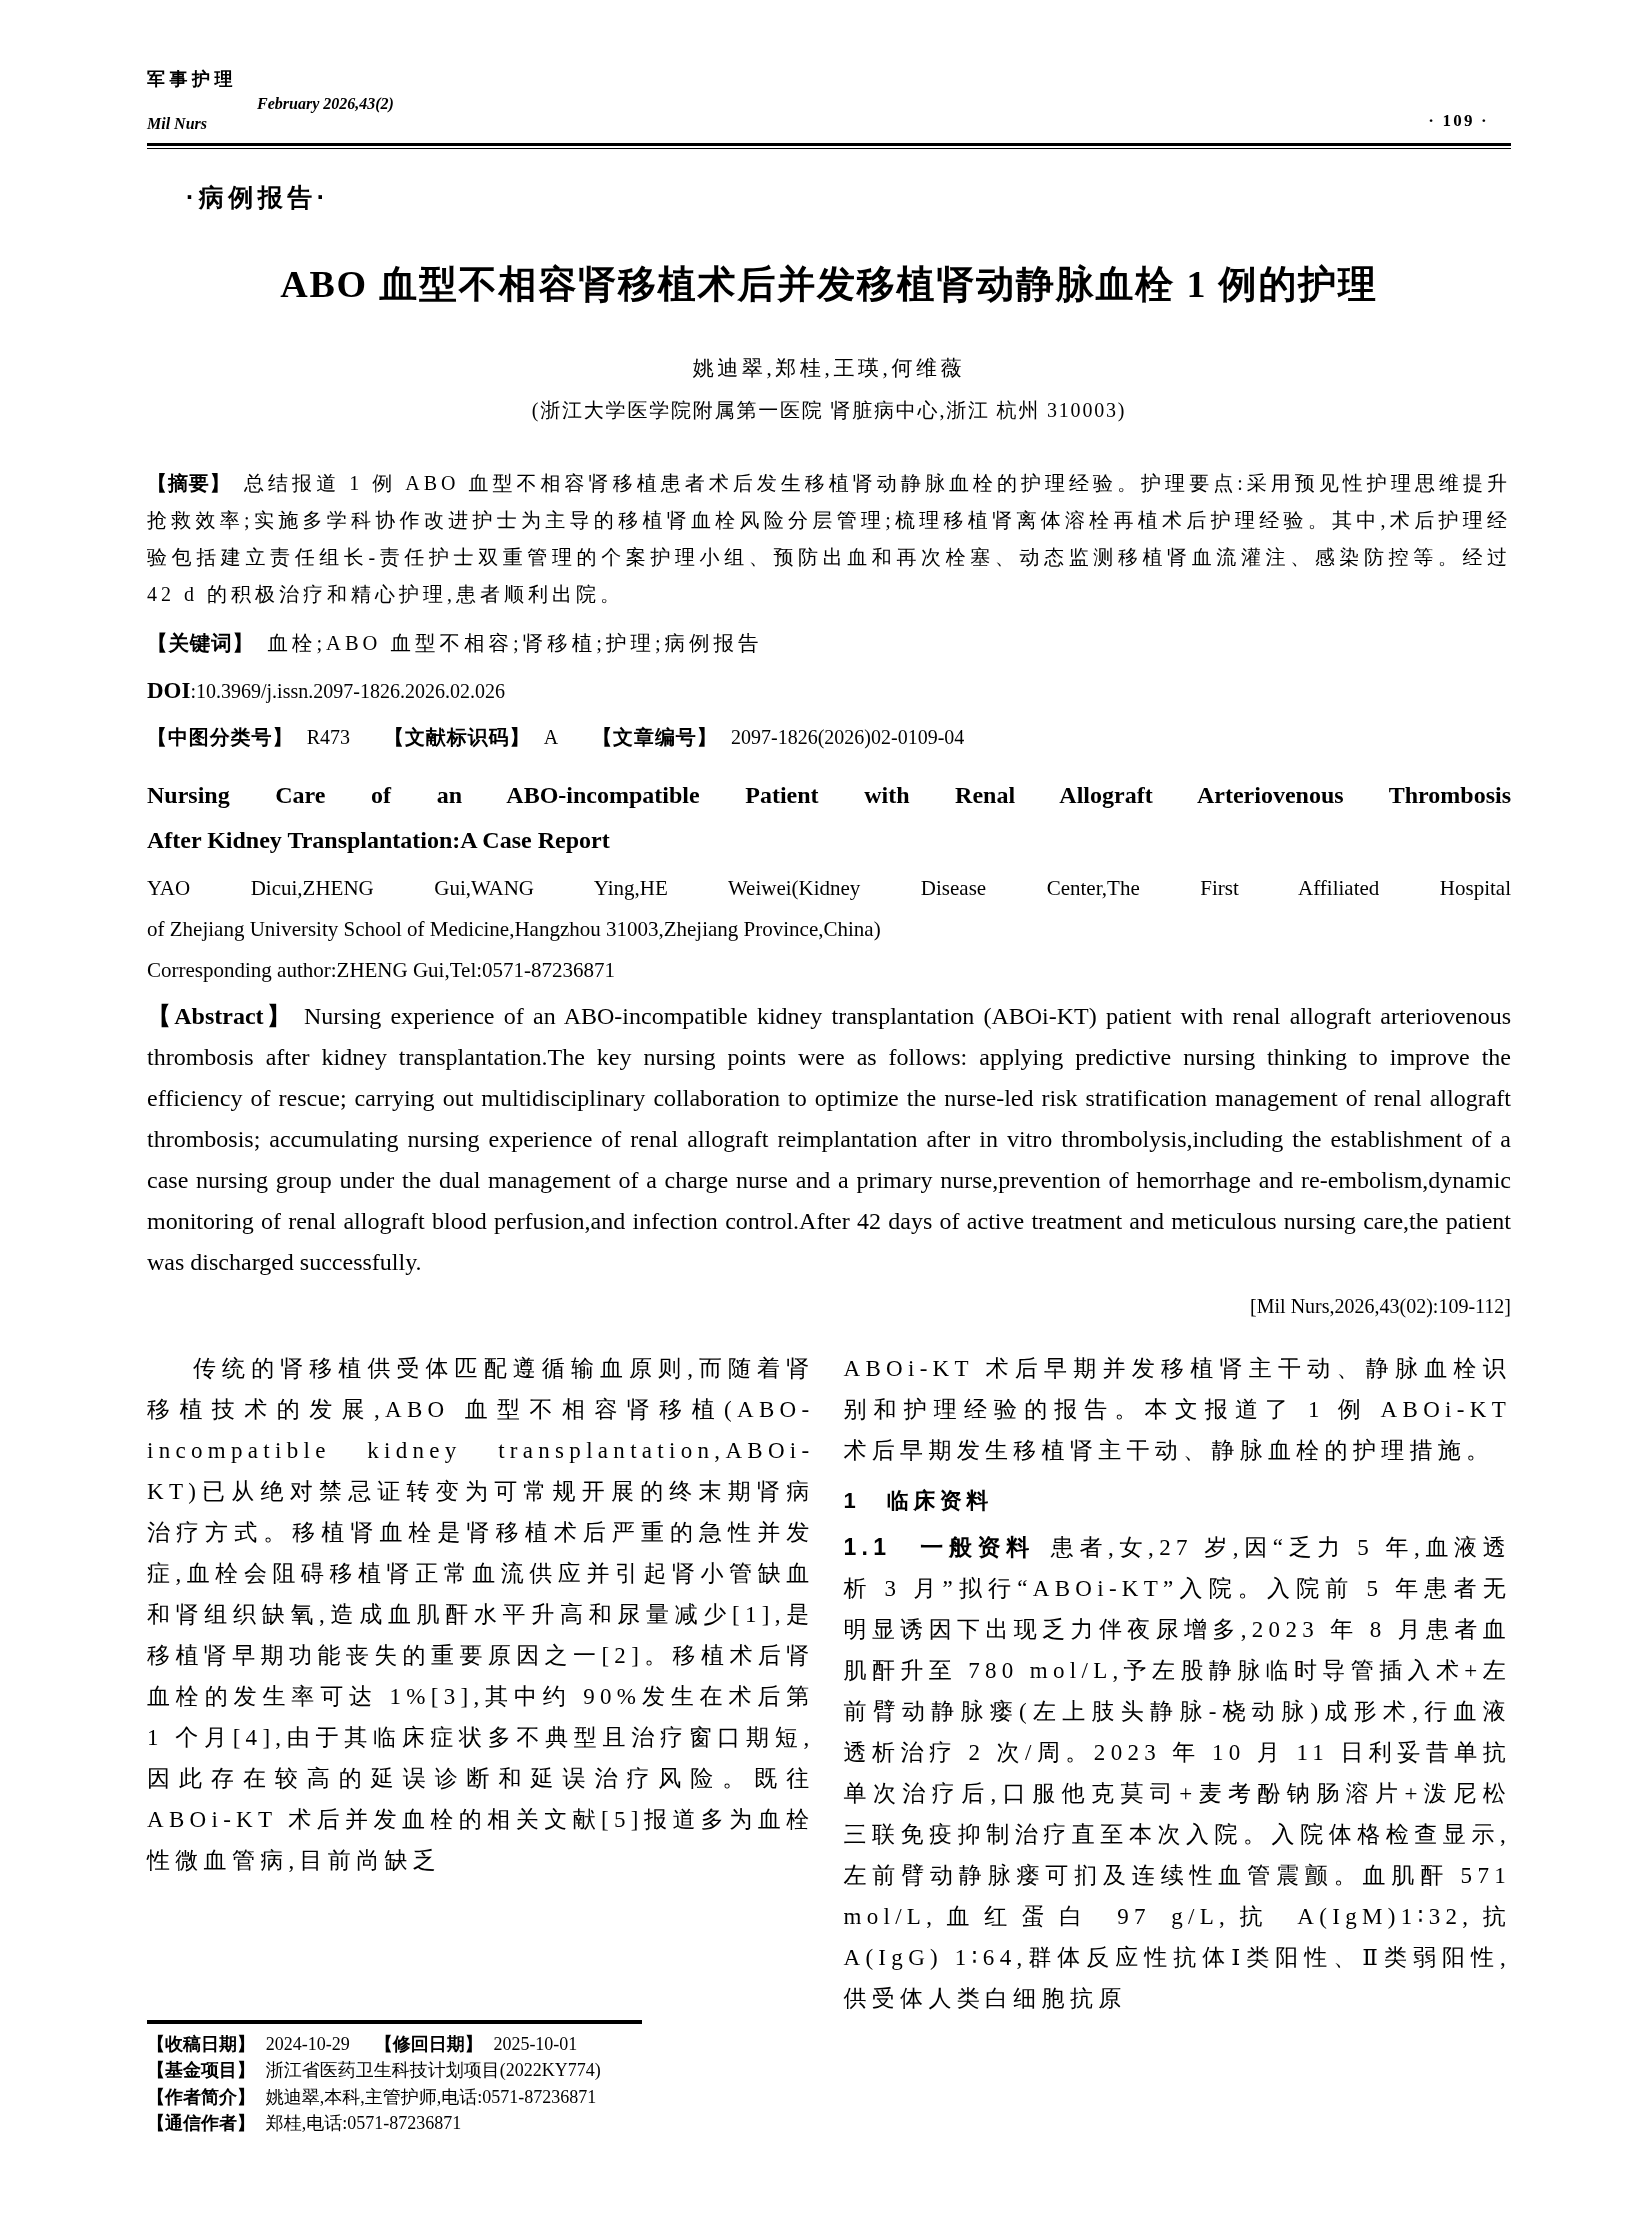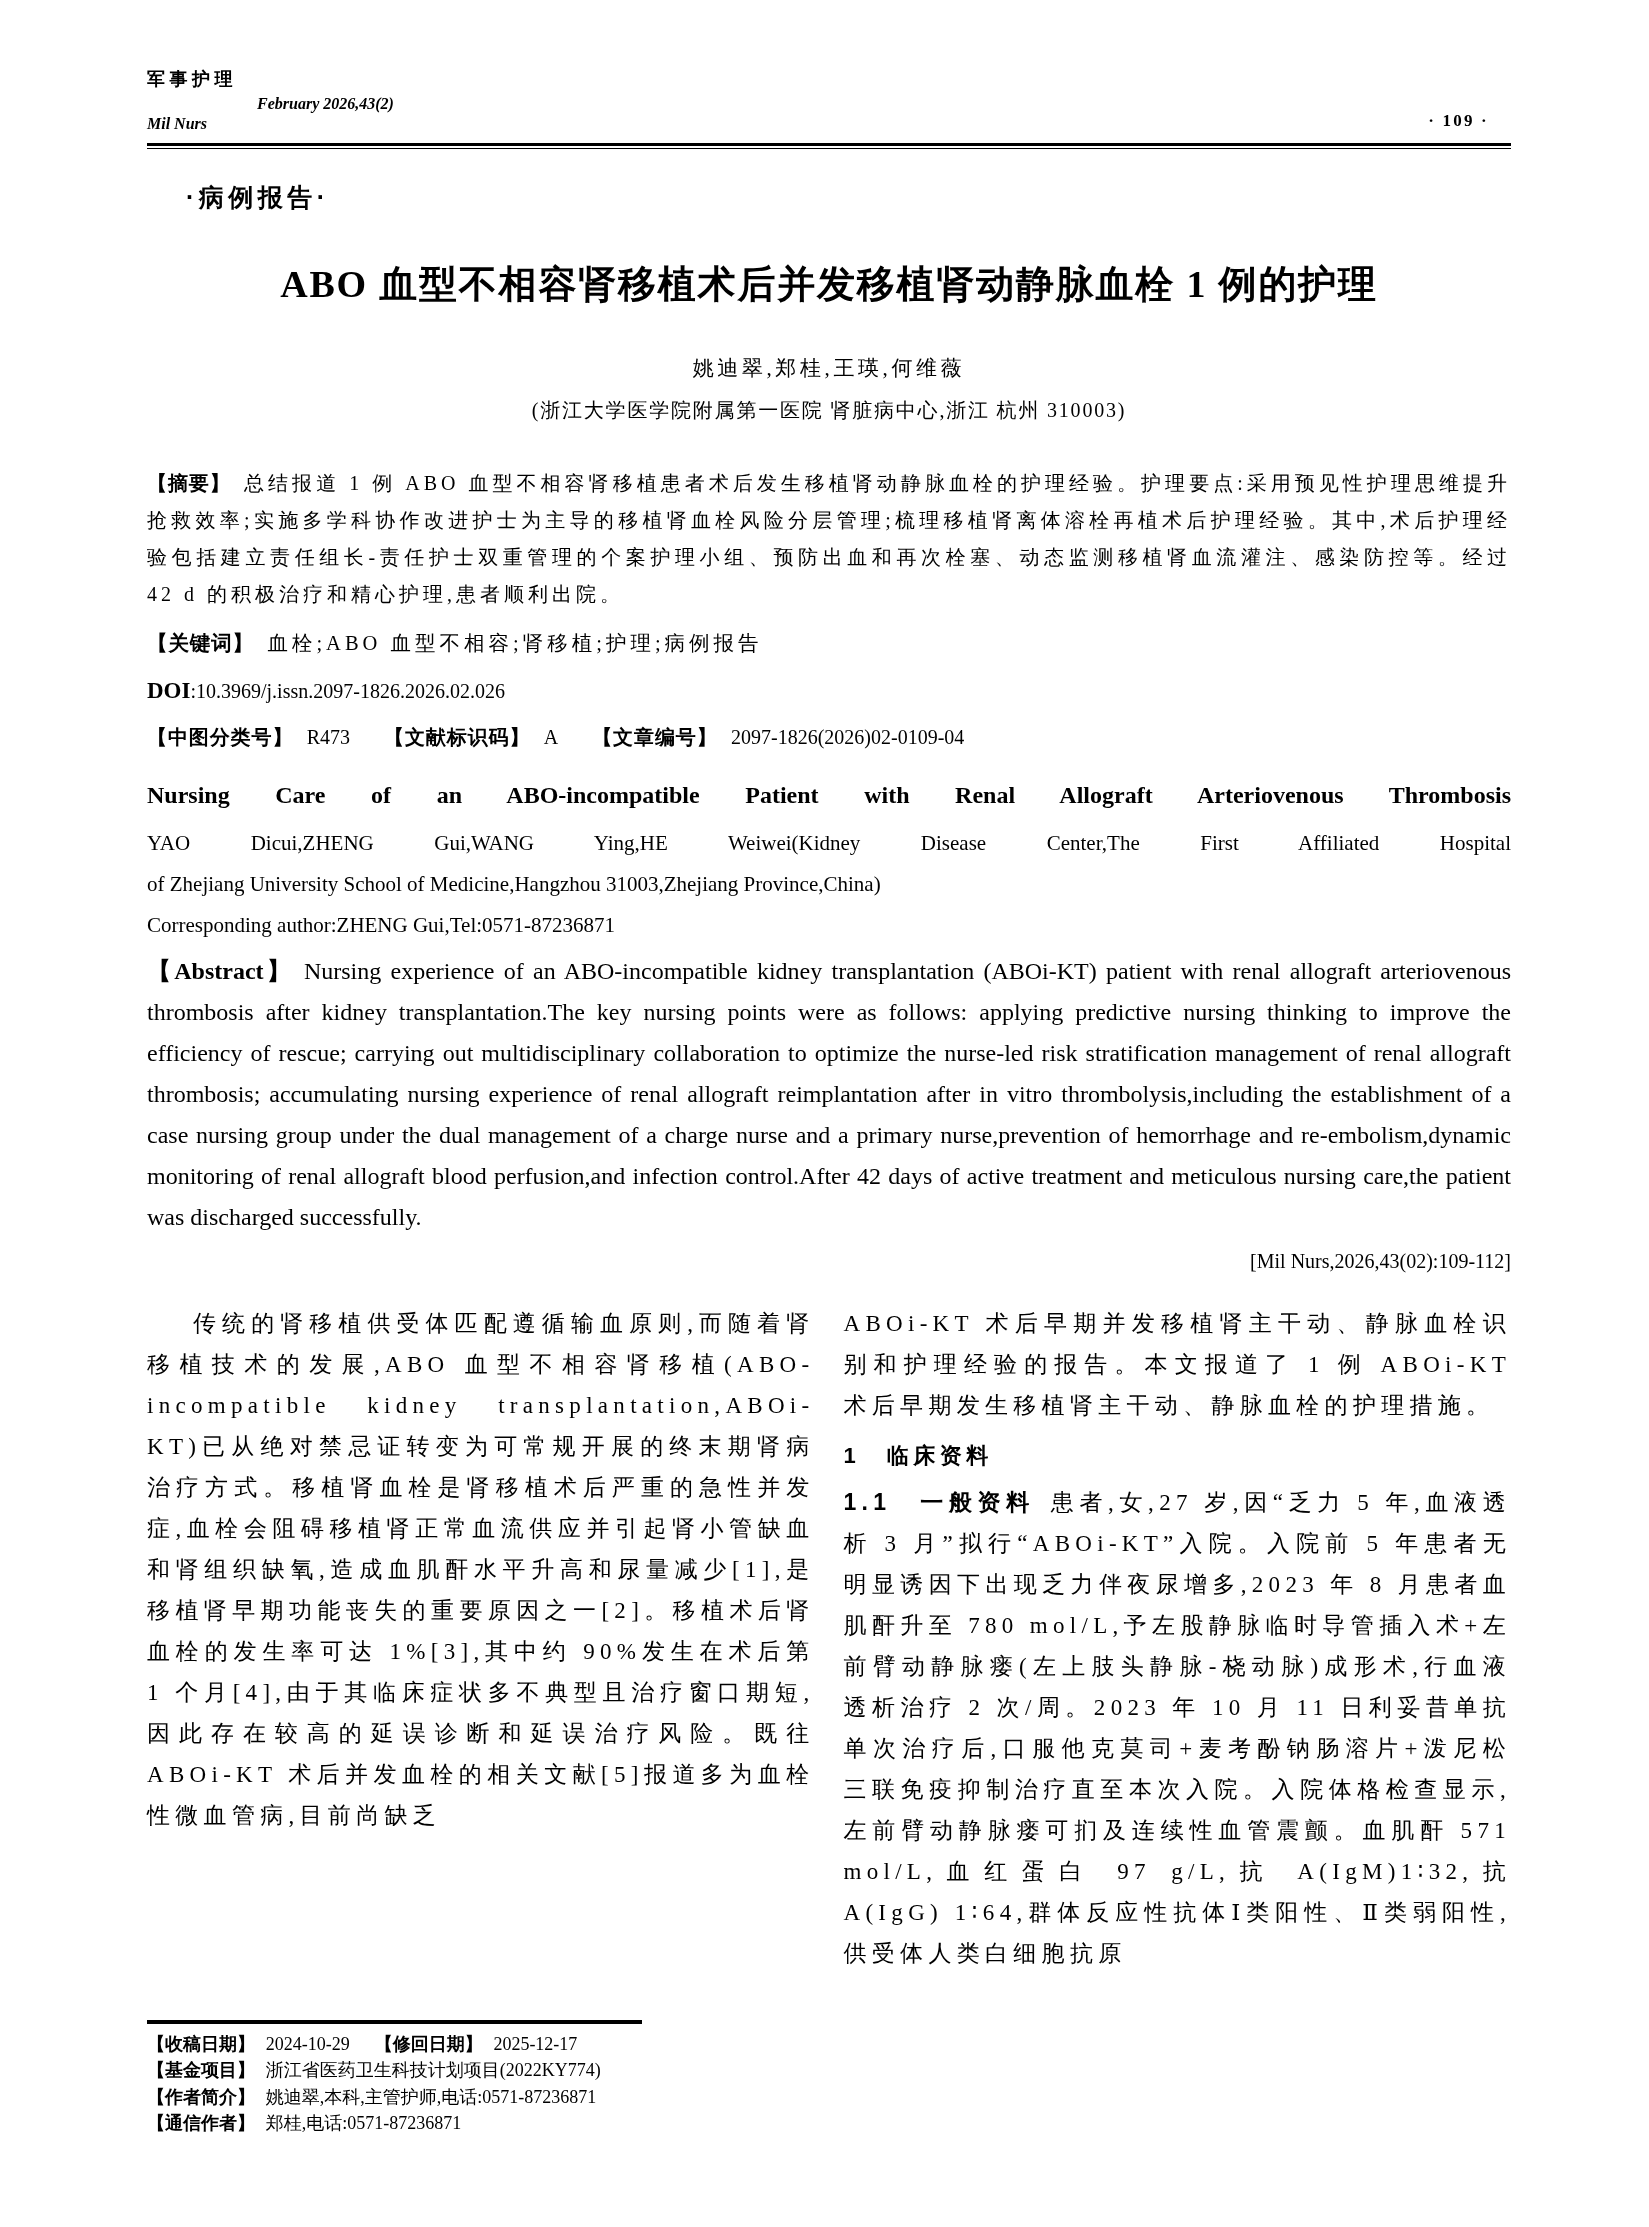--- a/index.html
+++ b/index.html
@@ -94,20 +94,21 @@
   <p class="abs-cn"><span class="lbl-sans">【摘要】</span><span>总结报道 1 例 ABO 血型不相容肾移植患者术后发生移植肾动静脉血栓的护理经验。护理要点:采用预见性护理思维提升抢救效率;实施多学科协作改进护士为主导的移植肾血栓风险分层管理;梳理移植肾离体溶栓再植术后护理经验。其中,术后护理经验包括建立责任组长-责任护士双重管理的个案护理小组、预防出血和再次栓塞、动态监测移植肾血流灌注、感染防控等。经过 42 d 的积极治疗和精心护理,患者顺利出院。</span></p>
 
   <p class="kw-cn"><span class="lbl-sans">【关键词】</span><span>血栓;ABO 血型不相容;肾移植;护理;病例报告</span></p>
 
   <p class="doi-line"><span class="doi-lbl">DOI</span><span>:10.3969/j.issn.2097-1826.2026.02.026</span></p>
 
   <p class="clc-line"><span class="lbl-sans">【中图分类号】</span><span class="clc-val">R473</span><span class="lbl-sans">【文献标识码】</span><span class="clc-val">A</span><span class="lbl-sans">【文章编号】</span><span>2097-1826(2026)02-0109-04</span></p>
 
   <div class="en-title">
     <div class="en-just">Nursing Care of an ABO-incompatible Patient with Renal Allograft Arteriovenous Thrombosis</div>
+    <div>After Kidney Transplantation:A Case Report</div>
   </div>
 
   <div class="en-authors">
     <div class="en-just">YAO Dicui,ZHENG Gui,WANG Ying,HE Weiwei(Kidney Disease Center,The First Affiliated Hospital</div>
     <div>of Zhejiang University School of Medicine,Hangzhou 31003,Zhejiang Province,China)</div>
     <div>Corresponding author:ZHENG Gui,Tel:0571-87236871</div>
   </div>
 
   <p class="abs-en"><span class="lbl-bold">【Abstract】</span><span>Nursing experience of an ABO-incompatible kidney transplantation (ABOi-KT) patient with renal allograft arteriovenous thrombosis after kidney transplantation.The key nursing points were as follows: applying predictive nursing thinking to improve the efficiency of rescue; carrying out multidisciplinary collaboration to optimize the nurse-led risk stratification management of renal allograft thrombosis; accumulating nursing experience of renal allograft reimplantation after in vitro thrombolysis,including the establishment of a case nursing group under the dual management of a charge nurse and a primary nurse,prevention of hemorrhage and re-embolism,dynamic monitoring of renal allograft blood perfusion,and infection control.After 42 days of active treatment and meticulous nursing care,the patient was discharged successfully.</span></p>
 
@@ -120,20 +121,20 @@
     </div>
     <div class="col">
       <p class="body-p">ABOi-KT 术后早期并发移植肾主干动、静脉血栓识别和护理经验的报告。本文报道了 1 例 ABOi-KT 术后早期发生移植肾主干动、静脉血栓的护理措施。</p>
       <h2 class="h-sec">1　临床资料</h2>
       <p class="body-p"><span class="run-in">1.1　一般资料</span><span>患者,女,27 岁,因“乏力 5 年,血液透析 3 月”拟行“ABOi-KT”入院。入院前 5 年患者无明显诱因下出现乏力伴夜尿增多,2023 年 8 月患者血肌酐升至 780 mol/L,予左股静脉临时导管插入术+左前臂动静脉瘘(左上肢头静脉-桡动脉)成形术,行血液透析治疗 2 次/周。2023 年 10 月 11 日利妥昔单抗单次治疗后,口服他克莫司+麦考酚钠肠溶片+泼尼松三联免疫抑制治疗直至本次入院。入院体格检查显示,左前臂动静脉瘘可扪及连续性血管震颤。血肌酐 571 mol/L,血红蛋白 97 g/L,抗 A(IgM)1∶32,抗 A(IgG) 1∶64,群体反应性抗体Ⅰ类阳性、Ⅱ类弱阳性,供受体人类白细胞抗原</span></p>
     </div>
   </div>
 
   <div class="footnotes">
     <div class="fn-rule"></div>
-    <div class="fn-line"><span class="fn-lbl">【收稿日期】</span><span class="fn-val">2024-10-29</span><span class="fn-lbl">【修回日期】</span><span>2025-12-17</span></div>
+    <div class="fn-line"><span class="fn-lbl">【收稿日期】</span><span class="fn-val">2024-10-29</span><span class="fn-lbl">【修回日期】</span><span>2025-10-01</span></div>
     <div class="fn-line"><span class="fn-lbl">【基金项目】</span><span>浙江省医药卫生科技计划项目(2022KY774)</span></div>
     <div class="fn-line"><span class="fn-lbl">【作者简介】</span><span>姚迪翠,本科,主管护师,电话:0571-87236871</span></div>
     <div class="fn-line"><span class="fn-lbl">【通信作者】</span><span>郑桂,电话:0571-87236871</span></div>
   </div>
 
 </div>
 
 
 </body></html>

